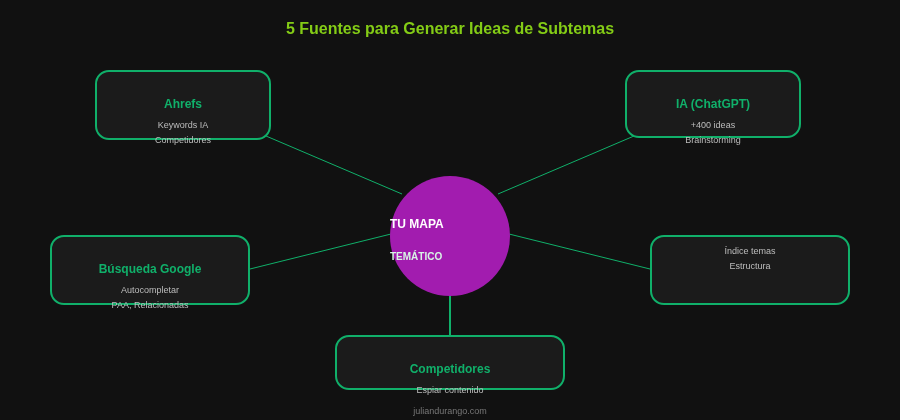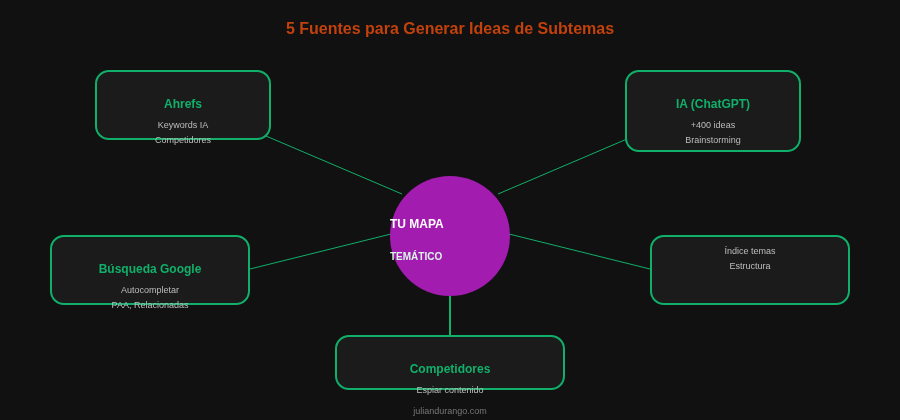--- a/index.html
+++ b/index.html
@@ -5,21 +5,21 @@
     html, body { margin: 0; padding: 0; }
     body {
       width: 900px; height: 420px;
       background: #111111;
       position: relative;
       overflow: hidden;
       font-family: "Liberation Sans", sans-serif;
     }
     .title {
       position: absolute; left: 0; top: 20px; width: 900px;
-      text-align: center; color: #c2410c;
+      text-align: center; color: #84cc16;
       font-size: 16px; font-weight: bold;
     }
     svg.lines { position: absolute; left: 0; top: 0; }
     .node {
       position: absolute;
       box-sizing: border-box;
       background: #1b1b1b;
       border: 2px solid #10b06a;
       border-radius: 14px;
       text-align: center;
@@ -57,21 +57,21 @@
   <line x1="650" y1="269" x2="509" y2="234" stroke="#10b06a" stroke-width="1"></line>
   <line x1="450" y1="296" x2="450" y2="336" stroke="#10b06a" stroke-width="2"></line>
 </svg>
 
 <div class="node" style="left:95px;top:70px;width:176px;height:70px;">
   <div class="label">Ahrefs</div>
   <div class="sub first">Keywords IA</div>
   <div class="sub">Competidores</div>
 </div>
 
-<div class="node" style="left:625px;top:70px;width:176px;height:82px;">
+<div class="node" style="left:625px;top:70px;width:176px;height:68px;">
   <div class="label">IA (ChatGPT)</div>
   <div class="sub first">+400 ideas</div>
   <div class="sub">Brainstorming</div>
 </div>
 
 <div class="node" style="left:50px;top:235px;width:200px;height:70px;">
   <div class="label">Búsqueda Google</div>
   <div class="sub first">Autocompletar</div>
   <div class="sub">PAA, Relacionadas</div>
 </div>

